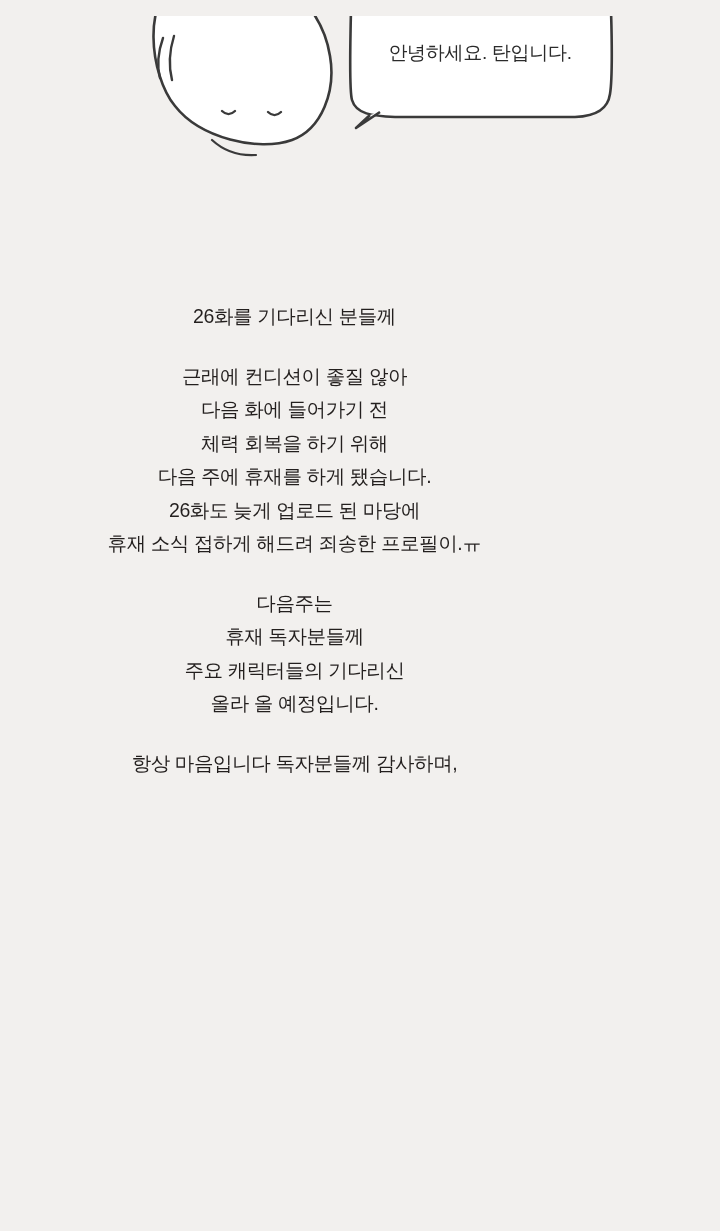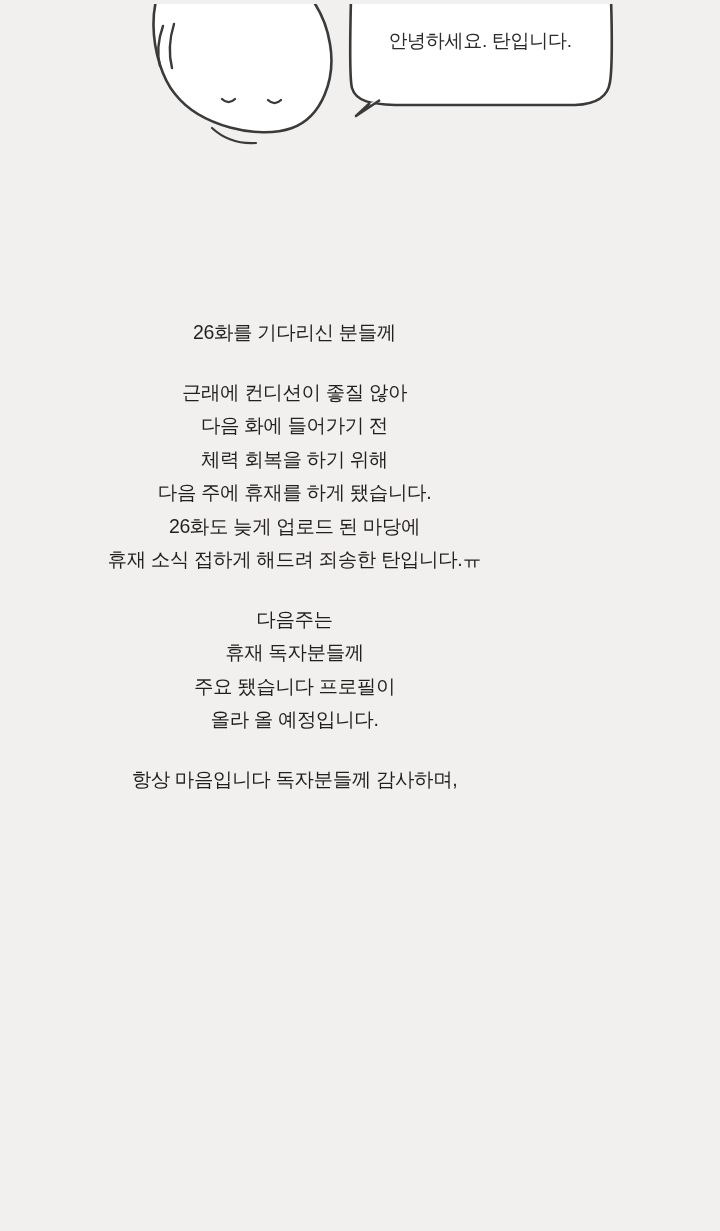--- a/index.html
+++ b/index.html
@@ -16,21 +16,21 @@
     height: 1231px;
     margin: 0 auto;
     background: #f2f0ee;
     overflow: hidden;
   }
 
   
   #comic-panel {
     position: absolute;
     left: 0;
-    top: 4px;
+    top: 16px;
     width: 720px;
     height: 150px;
   }
   #comic-panel svg {
     display: block;
   }
   .speech-text {
     position: absolute;
     left: 360px;
     top: 22px;
@@ -39,21 +39,21 @@
     font-size: 19px;
     line-height: 1.55;
     color: #2b2b2b;
     letter-spacing: -0.3px;
   }
 
   
   #notice {
     position: absolute;
     left: 0;
-    top: 316px;
+    top: 300px;
     width: 589px;
     text-align: center;
     color: #231f1e;
     font-size: 19.5px;
     line-height: 1.72;
     letter-spacing: -0.4px;
   }
   #notice .para {
     margin: 0 0 26px 0;
   }
@@ -99,27 +99,27 @@
     <div class="para">
       <span class="line">26화를 기다리신 분들께</span>
     </div>
 
     <div class="para">
       <span class="line">근래에 컨디션이 좋질 않아</span>
       <span class="line">다음 화에 들어가기 전</span>
       <span class="line">체력 회복을 하기 위해</span>
       <span class="line">다음 주에 휴재를 하게 됐습니다.</span>
       <span class="line">26화도 늦게 업로드 된 마당에</span>
-      <span class="line">휴재 소식 접하게 해드려 죄송한 탄입니다.ㅠ</span>
+      <span class="line">휴재 소식 접하게 해드려 죄송한 프로필이.ㅠ</span>
     </div>
 
     <div class="para">
       <span class="line">다음주는</span>
       <span class="line">휴재 독자분들께</span>
-      <span class="line">주요 됐습니다 프로필이</span>
+      <span class="line">주요 캐릭터들의 기다리신</span>
       <span class="line">올라 올 예정입니다.</span>
     </div>
 
     <div class="para">
       <span class="line">항상 마음입니다 독자분들께 감사하며,</span>
     </div>
 
 
   </div>
 </div>

